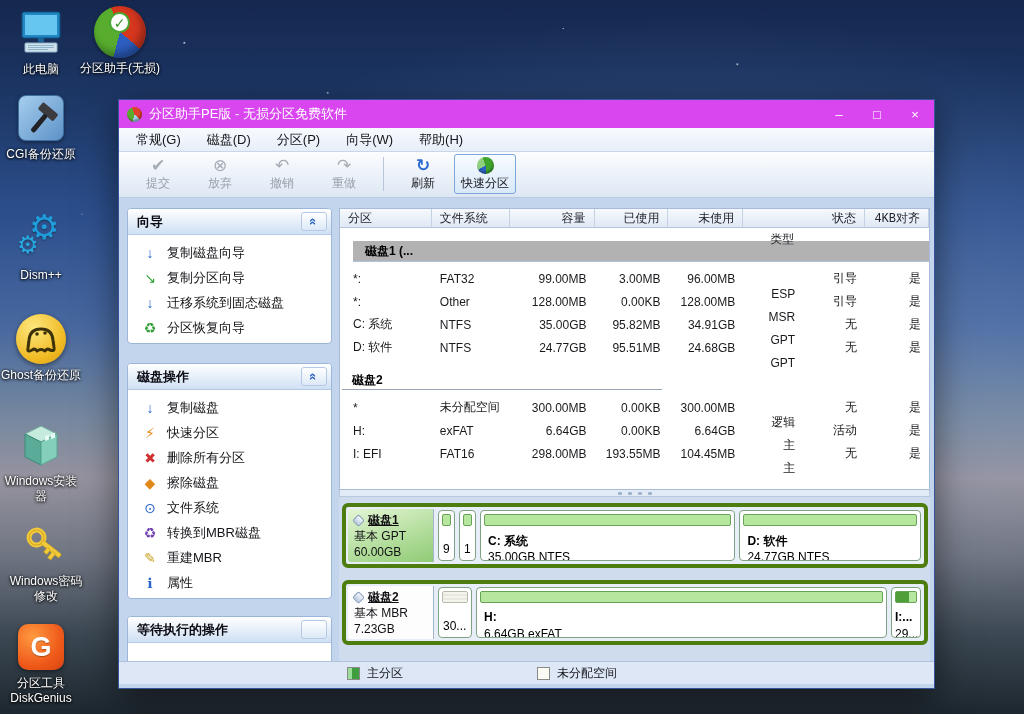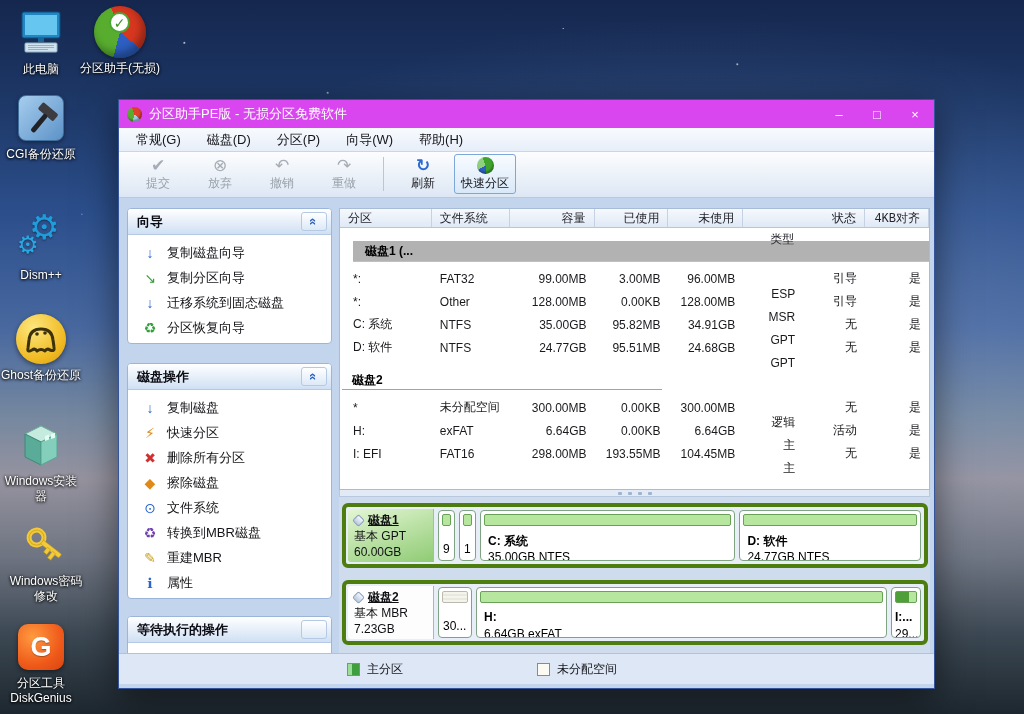--- a/index.html
+++ b/index.html
@@ -119,21 +119,21 @@
   .strip { position:absolute; top:3px; left:3px; right:3px; height:12px; border:1px solid #67a257; border-radius:2px; background:#b7e79e; }
   .strip.pct65 { background:linear-gradient(90deg,#4f9f38 0 65%,#b7e79e 65%); }
   .strip.unalloc { border-color:#b9b9ae; background:repeating-linear-gradient(0deg,#f4f4ec 0 2px,#e9e9df 2px 4px); }
   .blk .t1 { position:absolute; left:7px; top:22px; font-weight:bold; font-size:12px; white-space:nowrap; }
   .blk .t2 { position:absolute; left:7px; top:39px; font-size:12px; white-space:nowrap; }
   .blk.tight .t1 { left:3px; } .blk.tight .t2 { left:3px; }
   .blk.numonly .t2 { left:4px; top:auto; bottom:4px; }
   .gw-c { flex:35 1 0; } .gw-d { flex:24.8 1 0; } .gw-h { flex:1 1 0; }
   .fx17 { width:17px; flex:none; } .fx34 { width:34px; flex:none; } .fx30 { width:30px; flex:none; }
   
-  .legendbar { height:31px; flex:none; background:#dde7f5; border-top:1px solid #b0c2dc;
+  .legendbar { height:23px; flex:none; background:#dde7f5; border-top:1px solid #b0c2dc;
     display:flex; align-items:center; padding-left:228px; }
   .litem { display:flex; align-items:center; gap:7px; width:190px; font-size:12px; color:#16161c; }
   .sw { width:13px; height:13px; border:1px solid #8a8a8a; flex:none; }
   .sw.primary { background:linear-gradient(90deg,#9ade9a 0 32%,#3f9f3f 32%); }
   .sw.logical { background:linear-gradient(90deg,#a2a2ec 0 32%,#4444c4 32%); }
   .sw.unallocsw { background:#fbfbf3; }
 </style>
 </head>
 <body>
 

